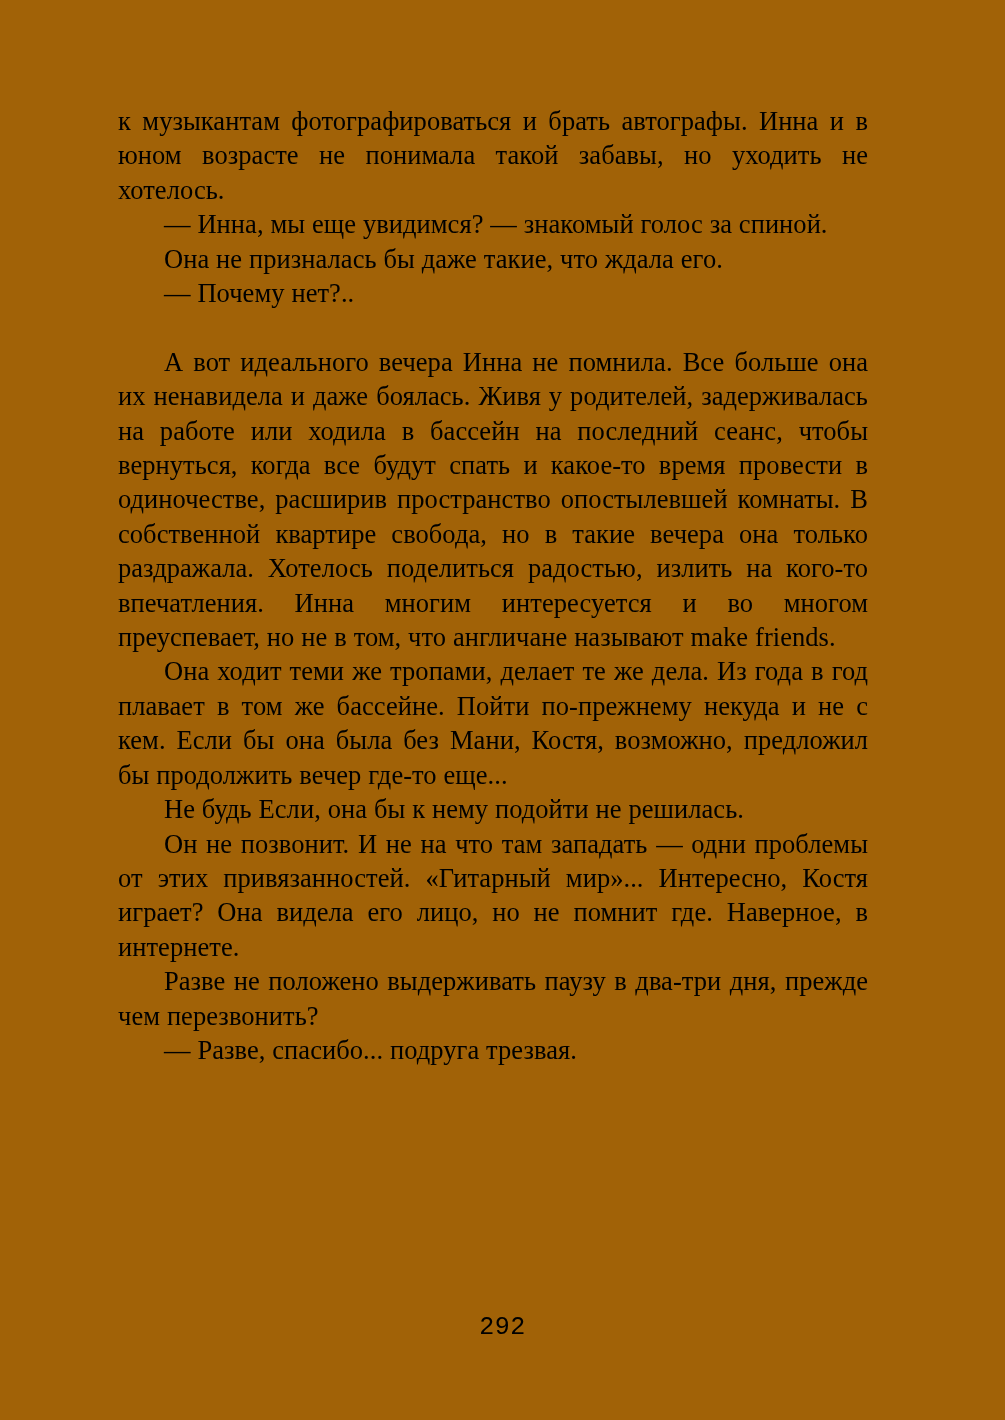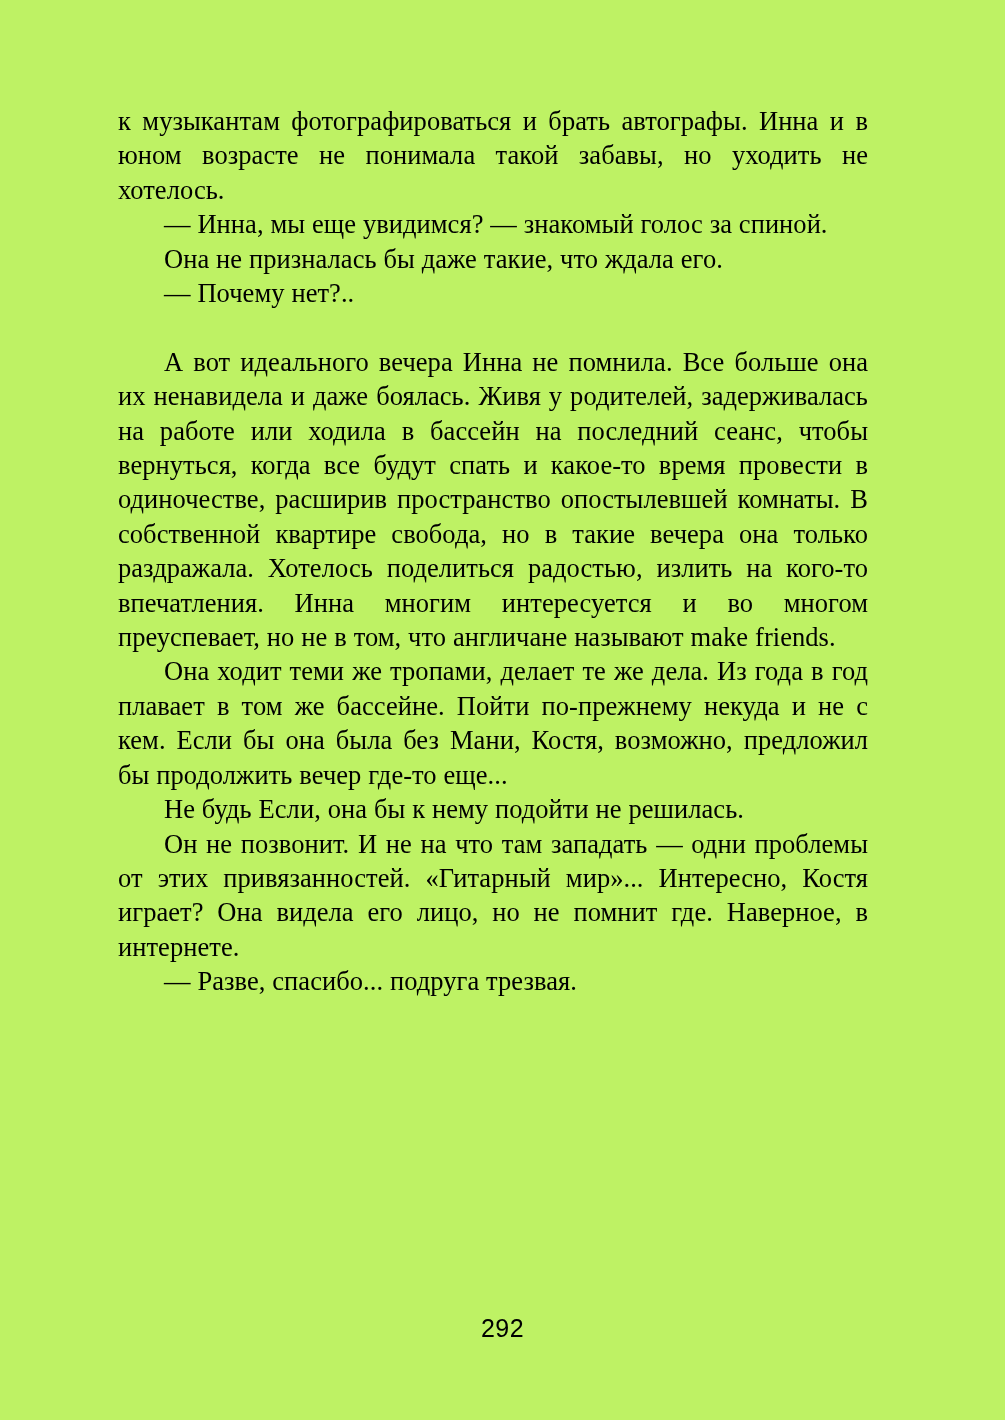--- a/index.html
+++ b/index.html
@@ -16,21 +16,21 @@
     color: #000000;
     -webkit-font-smoothing: antialiased;
   }
 
   #page {
     position: absolute;
     left: 0;
     top: 0;
     width: 1005px;
     height: 1420px;
-    background: #bef264;
+    background: #a16207;
     overflow: hidden;
   }
 
   
   #textblock {
     position: absolute;
     left: 118px;
     top: 104px;
     width: 750px;
   }
@@ -57,21 +57,21 @@
   .scene-gap {
     height: 34.4px;
   }
 
   #folio {
     position: absolute;
     left: 0;
     top: 1313px;
     width: 1005px;
     text-align: center;
-    font-family: Liberation Sans, sans-serif;
+    font-family: Liberation Mono, monospace;
     font-size: 25px;
     line-height: 30px;
     letter-spacing: 0.5px;
     color: #000000;
   }
 </style>
 </head>
 <body>
 
 <div id="page">
@@ -79,18 +79,19 @@
   <div id="textblock">
       <p class="para noindent">к музыкантам фотографироваться и брать автографы. Инна и в юном возрасте не понимала такой забавы, но уходить не хотелось.</p>
       <p class="para">— Инна, мы еще увидимся? — знакомый голос за спиной.</p>
       <p class="para">Она не призналась бы даже такие, что ждала его.</p>
       <p class="para">— Почему нет?..</p>
       <div class="scene-gap"></div>
       <p class="para">А вот идеального вечера Инна не помнила. Все больше она их ненавидела и даже боялась. Живя у родителей, задерживалась на работе или ходила в бассейн на последний сеанс, чтобы вернуться, когда все будут спать и какое-то время провести в одиночестве, расширив пространство опостылевшей комнаты. В собственной квартире свобода, но в такие вечера она только раздражала. Хотелось поделиться радостью, излить на кого-то впечатления. Инна многим интересуется и во многом преуспевает, но не в том, что англичане называют make friends.</p>
       <p class="para">Она ходит теми же тропами, делает те же дела. Из года в год плавает в том же бассейне. Пойти по-прежнему некуда и не с кем. Если бы она была без Мани, Костя, возможно, предложил бы продолжить вечер где-то еще...</p>
       <p class="para">Не будь Если, она бы к нему подойти не решилась.</p>
       <p class="para">Он не позвонит. И не на что там западать — одни проблемы от этих привязанностей. «Гитарный мир»... Интересно, Костя играет? Она видела его лицо, но не помнит где. Наверное, в интернете.</p>
+      <p class="para">Разве не положено выдерживать паузу в два-три дня, прежде чем перезвонить?</p>
       <p class="para">— Разве, спасибо... подруга трезвая.</p>
     </div>
 
   <div id="folio">292</div>
 
 </div>
 
 </body></html>

